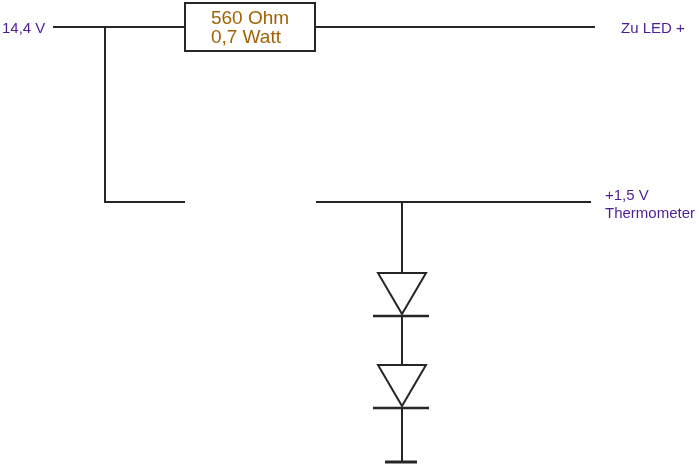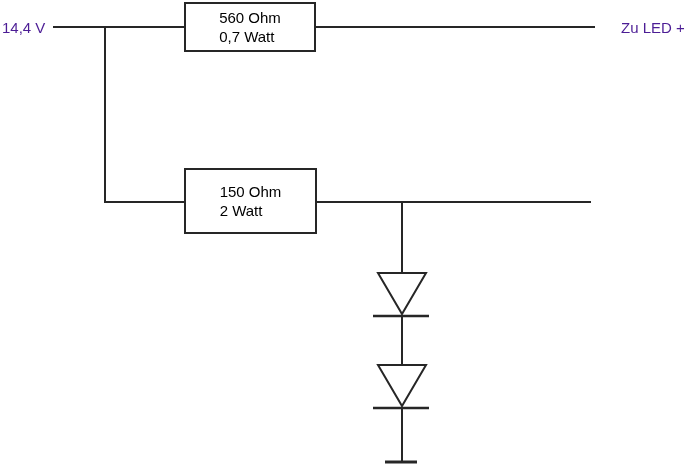--- a/index.html
+++ b/index.html
@@ -28,22 +28,22 @@
     border: 2px solid #262626;
     background: #ffffff;
     display: flex;
     flex-direction: column;
     justify-content: center;
     align-items: center;
     box-sizing: border-box;
   }
   .resistor-text {
     text-align: left;
-    color: #000000;
-    font-size: 15px;
+    color: #a16207;
+    font-size: 19px;
     line-height: 19px;
     white-space: nowrap;
   }
   #resistor-560 { left: 184px; top: 2px;   width: 132px; height: 50px; }
   #resistor-150 { left: 184px; top: 168px; width: 133px; height: 66px; }
   #label-input        { left: 2px;   top: 19px; }
   #label-led          { left: 621px; top: 19px; }
   #label-thermometer  { left: 605px; top: 186px; }
   #label-diodes       { left: 436px; top: 331px; }
 </style>
@@ -76,26 +76,24 @@
     <line x1="385" y1="462" x2="417" y2="462" stroke-width="3" stroke="#262626"></line>
   </svg>
 
   <div id="resistor-560" class="resistor-box">
     <div class="resistor-text">
       <div>560 Ohm</div>
       <div>0,7 Watt</div>
     </div>
   </div>
 
-  <div id="resistor-150" class="resistor-box">
-    <div class="resistor-text">
-      <div>150 Ohm</div>
-      <div>2 Watt</div>
-    </div>
-  </div>
 
   <div id="label-input" class="label">14,4 V</div>
 
   <div id="label-led" class="label">Zu LED +</div>
 
+  <div id="label-thermometer" class="label">
+    <div>+1,5 V</div>
+    <div>Thermometer</div>
+  </div>
 
 
 </div>
 
 </body></html>

